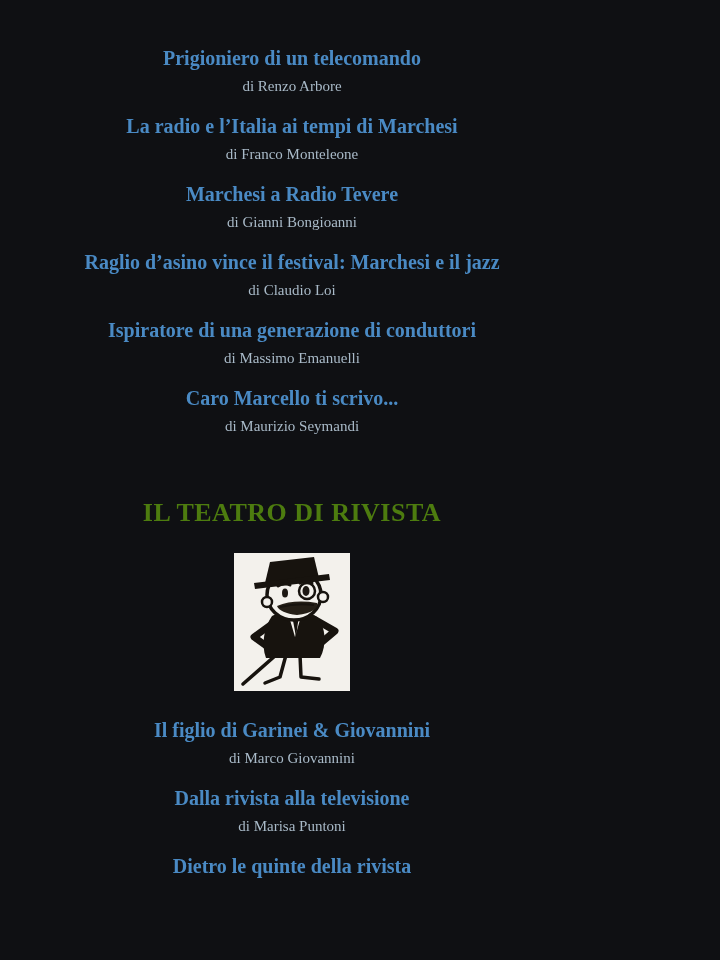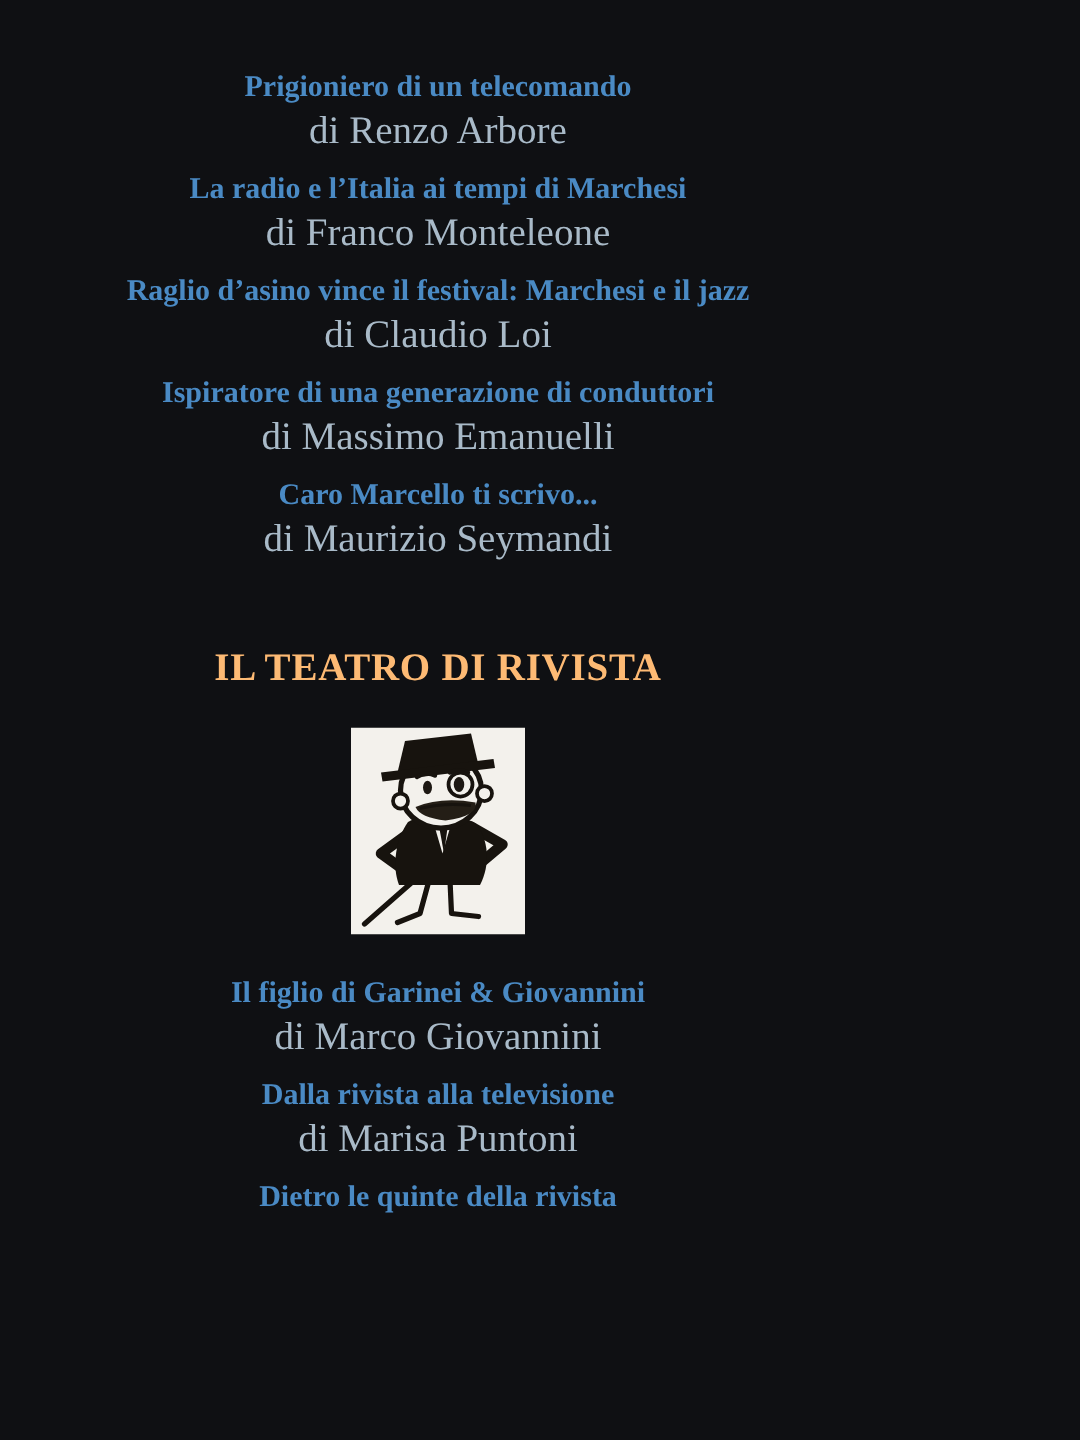--- a/index.html
+++ b/index.html
@@ -17,31 +17,31 @@
   }
   .toc-group-1 { padding-top: 44px; }
   .entry { margin-bottom: 11px; }
   .entry-title {
     font-weight: bold;
     font-size: 20px;
     line-height: 28px;
     color: #4a8ac4;
   }
   .entry-author {
-    font-size: 26px;
+    font-size: 15px;
     line-height: 29px;
     color: #a9bac8;
   }
   .section-heading {
     margin-top: 54px;
     font-weight: bold;
     font-size: 26px;
     line-height: 36px;
     letter-spacing: 0.5px;
-    color: #fdba74;
+    color: #4d7c0f;
   }
   .illustration-wrap {
     margin-top: 22px;
     height: 138px;
     display: flex;
     justify-content: center;
     align-items: center;
   }
   .illustration-wrap svg {
     width: 116px; height: 138px;
@@ -55,20 +55,24 @@
 <div class="page">
 
   <div class="toc-group-1">
     <div class="entry">
       <div class="entry-title">Prigioniero di un telecomando</div>
       <div class="entry-author">di Renzo Arbore</div>
     </div>
     <div class="entry">
       <div class="entry-title">La radio e l’Italia ai tempi di Marchesi</div>
       <div class="entry-author">di Franco Monteleone</div>
+    </div>
+    <div class="entry">
+      <div class="entry-title">Marchesi a Radio Tevere</div>
+      <div class="entry-author">di Gianni Bongioanni</div>
     </div>
     <div class="entry">
       <div class="entry-title">Raglio d’asino vince il festival: Marchesi e il jazz</div>
       <div class="entry-author">di Claudio Loi</div>
     </div>
     <div class="entry">
       <div class="entry-title">Ispiratore di una generazione di conduttori</div>
       <div class="entry-author">di Massimo Emanuelli</div>
     </div>
     <div class="entry">

